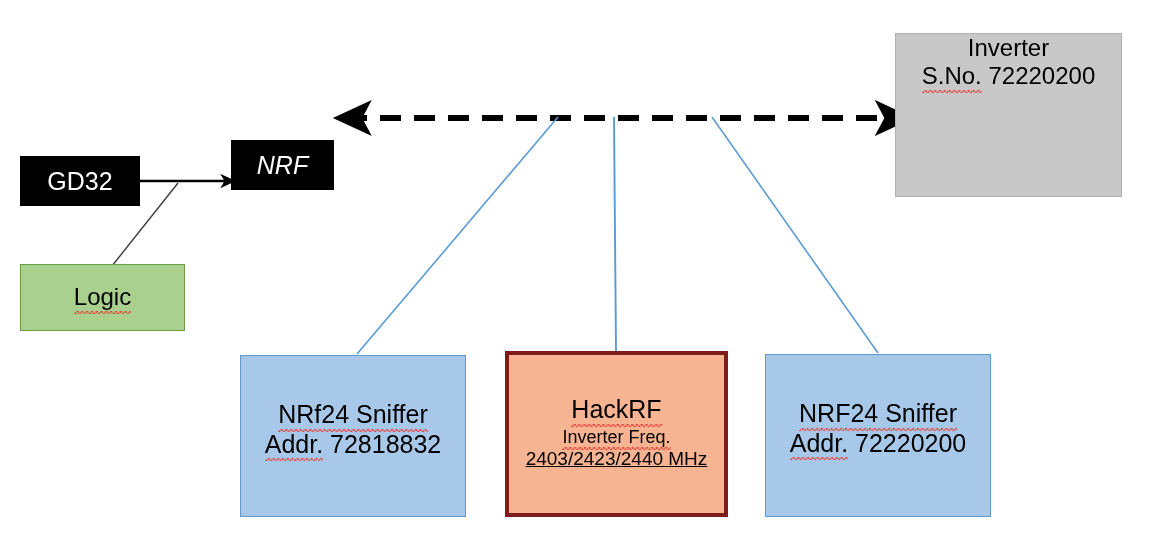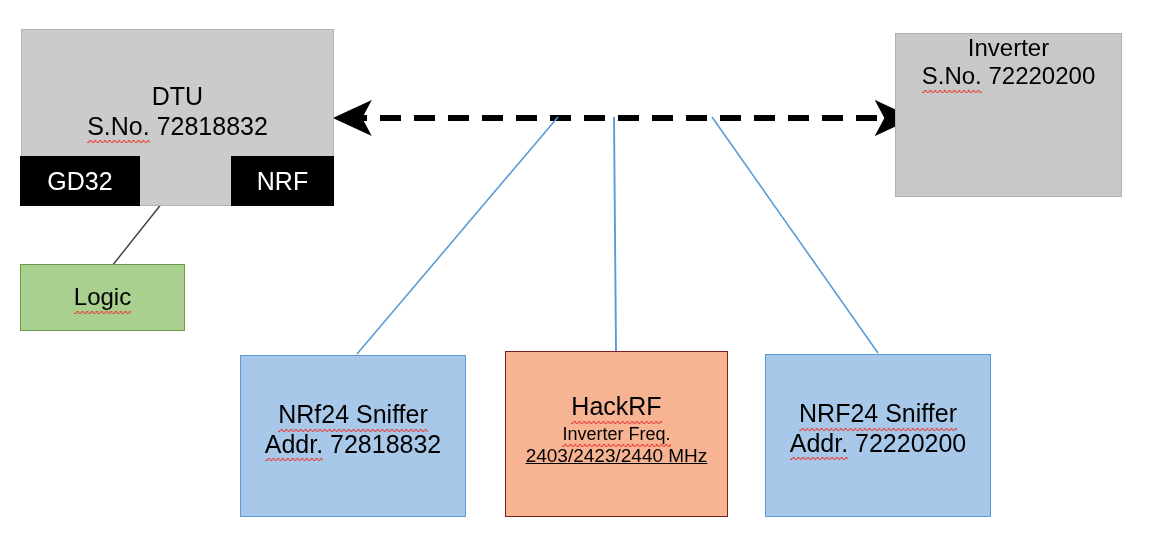--- a/index.html
+++ b/index.html
@@ -60,21 +60,21 @@
     position: absolute;
     box-sizing: border-box;
     background: #000000;
     color: #ffffff;
     display: flex;
     align-items: center;
     justify-content: center;
     font-size: 25px;
   }
   #gd32-chip { left: 20px; top: 156px; width: 120px; height: 50px; }
-  #nrf-chip  { left: 231px; top: 156px; width: 103px; height: 50px; }
+  #nrf-chip  { left: 231px; top: 140px; width: 103px; height: 50px; font-style: italic; }
 
   
   #logic-box {
     left: 20px;
     top: 264px;
     width: 165px;
     height: 67px;
     background: #a9d08e;
     border: 1px solid #6a9c4a;
     font-size: 24px;
@@ -107,21 +107,21 @@
   }
   #nrf-sniffer-right .line1,
   #nrf-sniffer-right .line2 { font-size: 25px; }
 
   #hackrf-box {
     left: 505px;
     top: 351px;
     width: 223px;
     height: 166px;
     background: #f6b492;
-    border: 1px solid #7f1d1d;
+    border: 4px solid #7f1d1d;
     justify-content: flex-start;
     padding-top: 40px;
   }
   #hackrf-box .line1 { font-size: 25px; }
   #hackrf-box .line2 { font-size: 18px; margin-top: 2px; }
   #hackrf-box .line3 { font-size: 19px; text-decoration: underline; }
 
   
   .sq {
     position: relative;
@@ -185,24 +185,20 @@
       <line x1="178" y1="183" x2="112" y2="266" stroke="#3b3b3b" stroke-width="1.4"></line>
     </g>
 
     <g>
       <line x1="558" y1="117" x2="357" y2="354" stroke="#5b9bd5" stroke-width="1.6"></line>
       <line x1="614" y1="117" x2="616" y2="351" stroke="#5b9bd5" stroke-width="1.9"></line>
       <line x1="712" y1="117" x2="878" y2="353" stroke="#5b9bd5" stroke-width="1.6"></line>
     </g>
   </svg>
 
-  <div class="box" id="dtu-box">
-    <div class="line1">DTU</div>
-    <div class="line2"><span class="sq">S.No.</span> <span>72818832</span></div>
-  </div>
 
   <div class="chip" id="gd32-chip">
     <span>GD32</span>
   </div>
 
   <div class="chip" id="nrf-chip">
     <span>NRF</span>
   </div>
 
   <div class="box" id="inverter-box">

